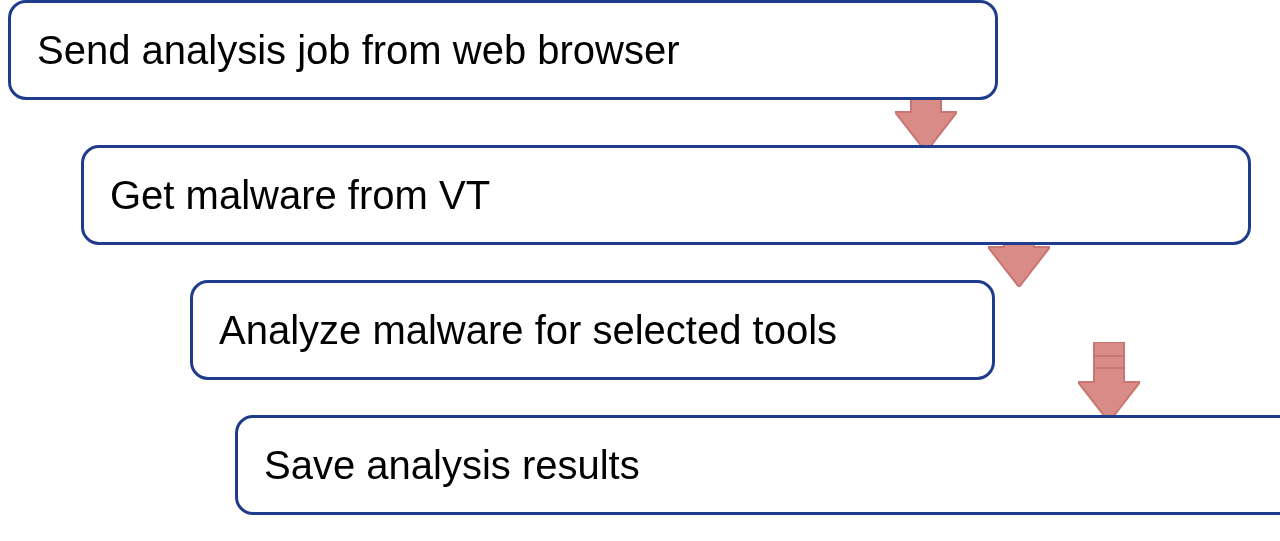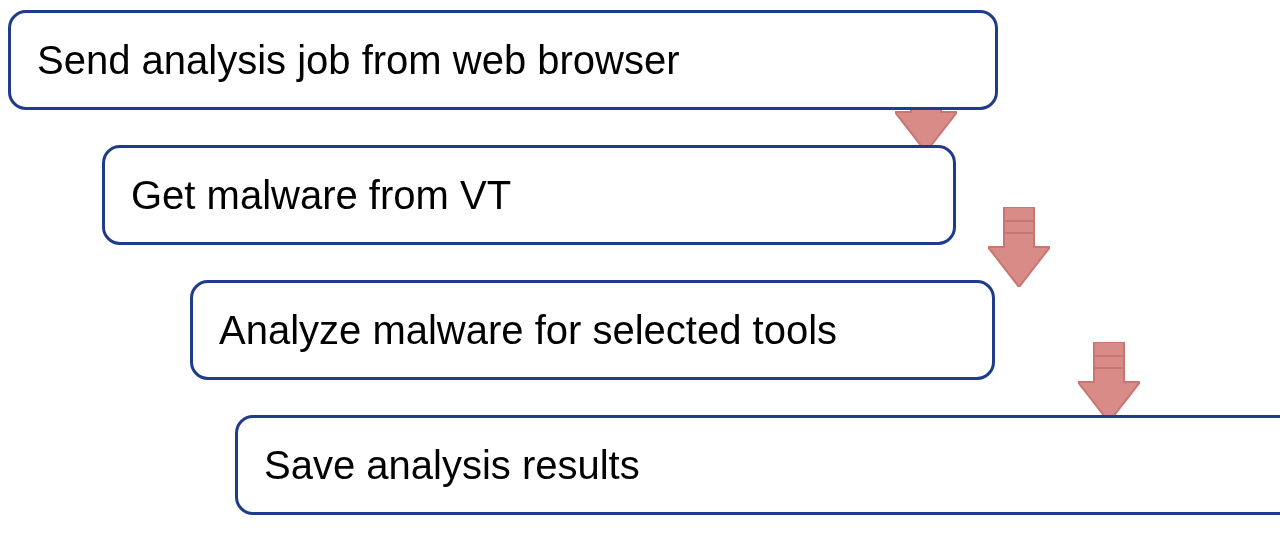--- a/index.html
+++ b/index.html
@@ -55,24 +55,24 @@
     </svg>
 </div>
 <div class="arrow" style="left:1078px; top:342px;">
   <svg viewBox="0 0 62 80">
       <path d="M16 0 H46 V40 H62 L31 80 L0 40 H16 Z" fill="#D98B88" stroke="#C97572" stroke-width="2"></path>
       <line x1="16" y1="14" x2="46" y2="14" stroke="#C97572" stroke-width="2"></line>
       <line x1="16" y1="26" x2="46" y2="26" stroke="#C97572" stroke-width="2"></line>
     </svg>
 </div>
 
-<div class="step" style="left:8px;  top:10px;  width:990px;">
+<div class="step" style="left:8px;  top:0;  width:990px;">
   <span>Send analysis job from web browser</span>
 </div>
-<div class="step" style="left:102px; top:145px; width:854px;">
+<div class="step" style="left:81px; top:145px; width:1170px;">
   <span>Get malware from VT</span>
 </div>
 <div class="step" style="left:190px; top:280px; width:805px;">
   <span>Analyze malware for selected tools</span>
 </div>
 <div class="step" style="left:235px; top:415px; width:1249px;">
   <span>Save analysis results</span>
 </div>
 
 </body></html>

